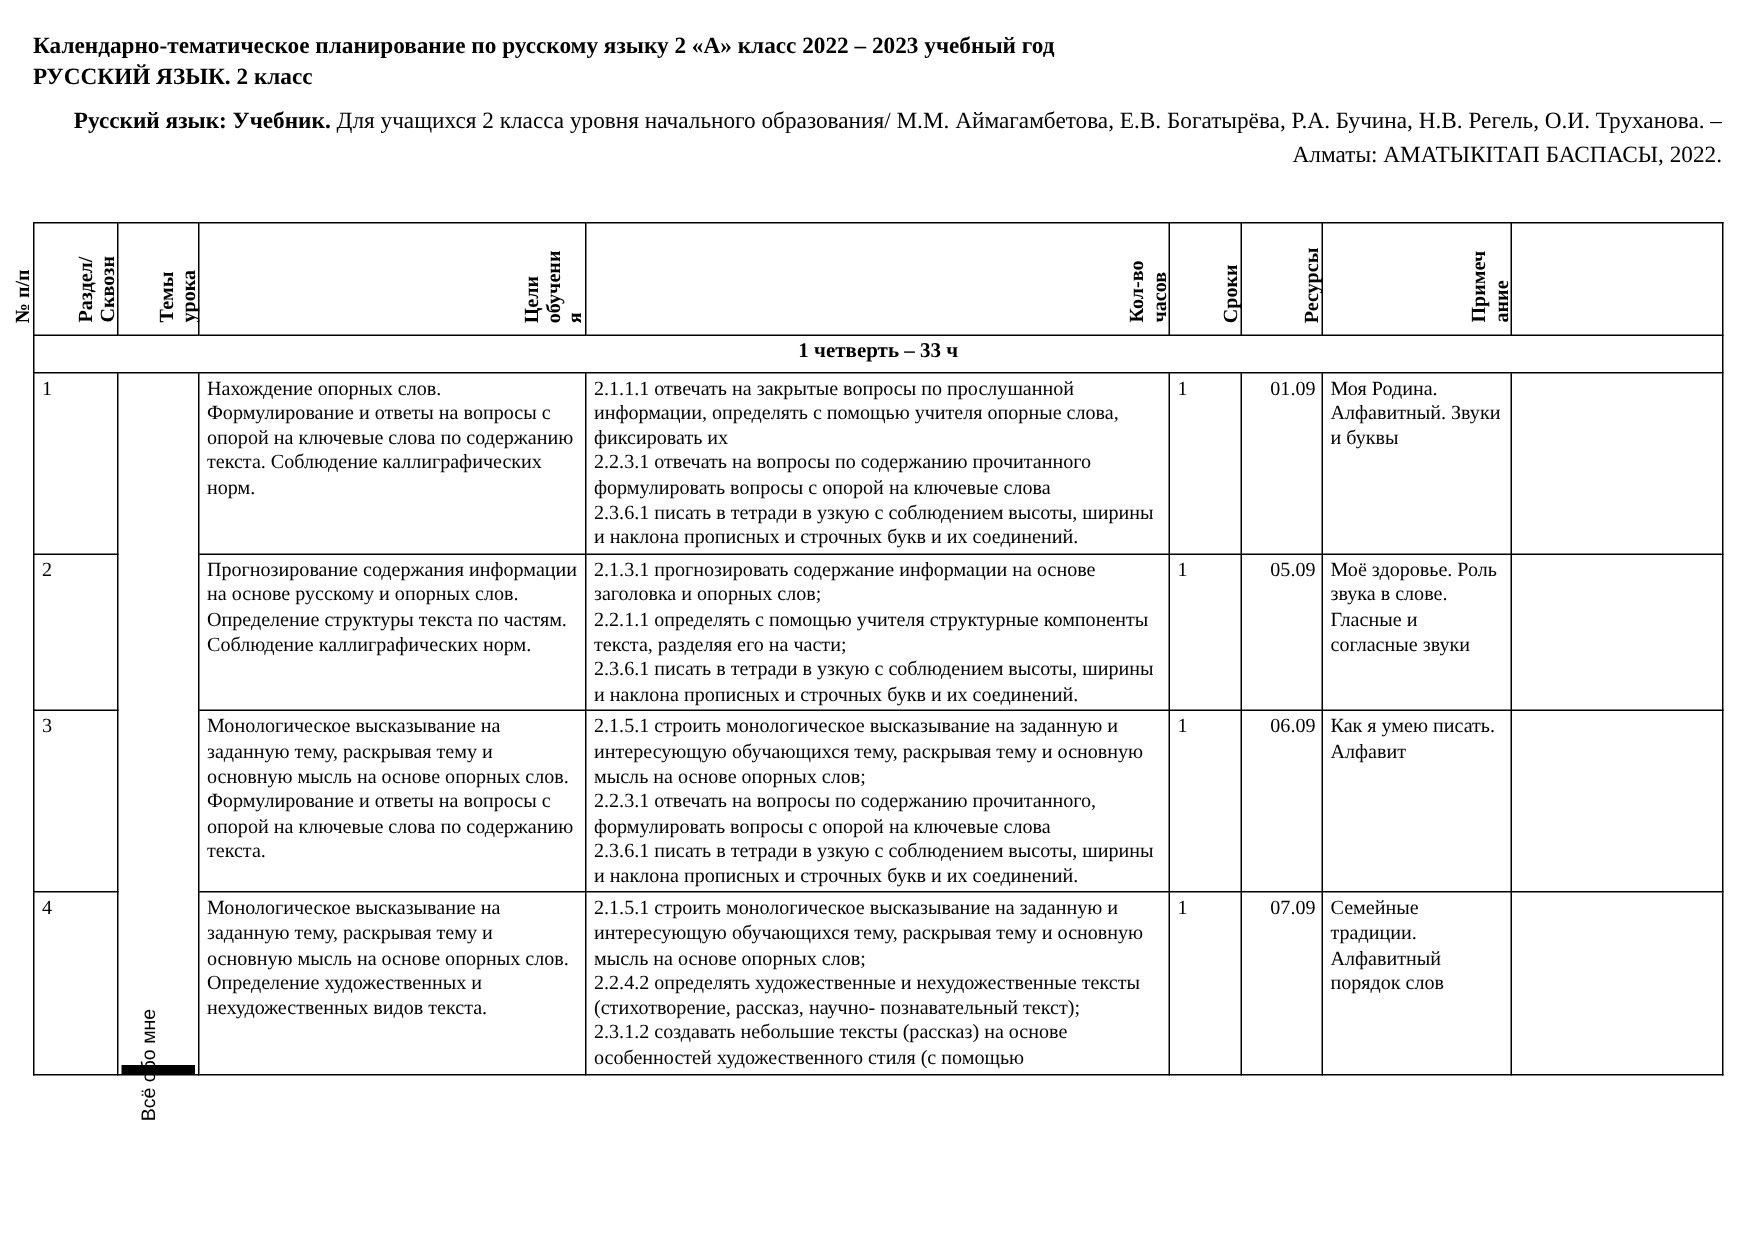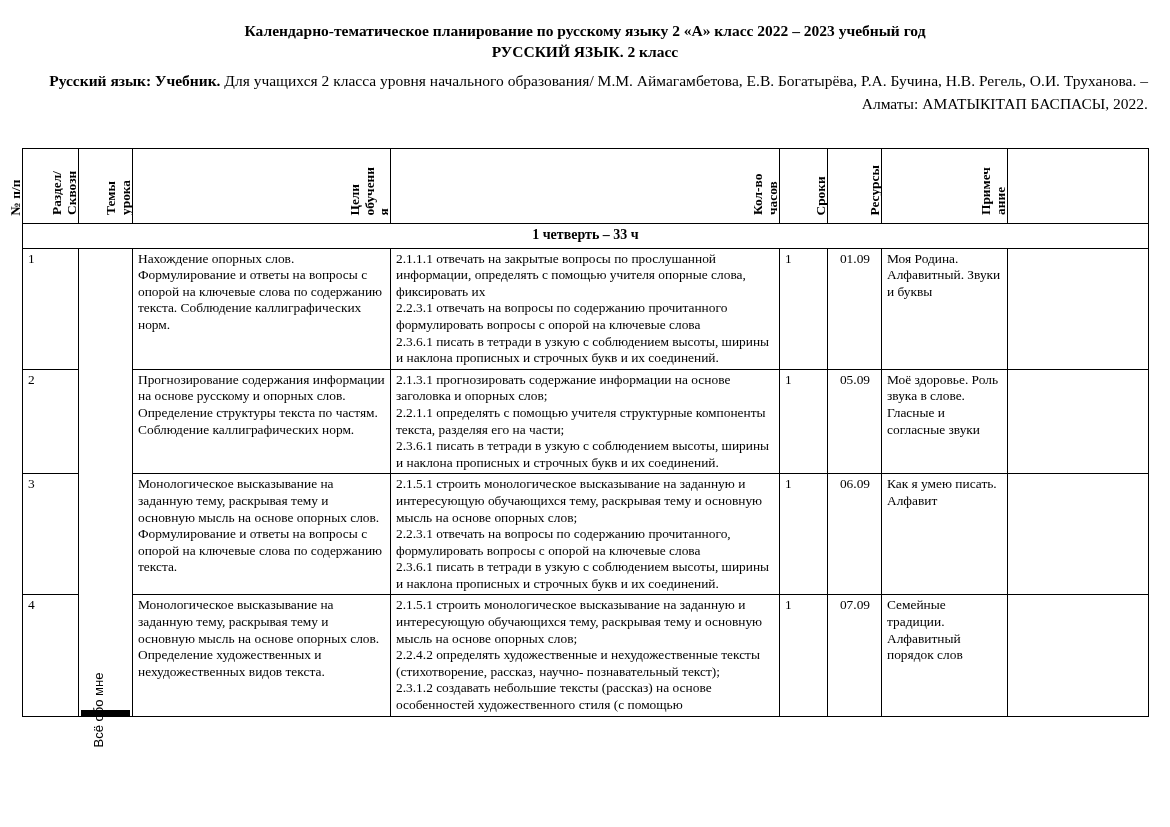--- a/index.html
+++ b/index.html
@@ -21,21 +21,21 @@
     position: relative;
     box-sizing: border-box;
     padding: 0;
   }
 
   
   .heading {
     padding: 20px 22px 0 22px;
   }
   .title-line {
-    text-align: center;
+    text-align: left;
     font-weight: bold;
     font-size: 15.5px;
     line-height: 21px;
     white-space: nowrap;
     font-family: Liberation Serif, serif;
   }
   .title-line.l2 { font-size: 15.5px; }
   .title-line.l3 { font-size: 15.5px; }
 
   .book-para {
@@ -119,21 +119,21 @@
     position: absolute;
     left: 2px;
     right: 2px;
     bottom: 0;
     height: 6px;
     background: #000000;
   }
 
   td.num-cell { text-align: left; }
   td.hours-cell { text-align: left; }
-  td.dates-cell { text-align: center; }
+  td.dates-cell { text-align: right; }
 
   .cell-text { white-space: pre-line; }
 </style>
 </head>
 <body>
 
 <div class="page">
 
   <div class="heading">
     <div class="title-line l1">Календарно-тематическое планирование по русскому языку 2 «А» класс 2022 – 2023 учебный год</div>

